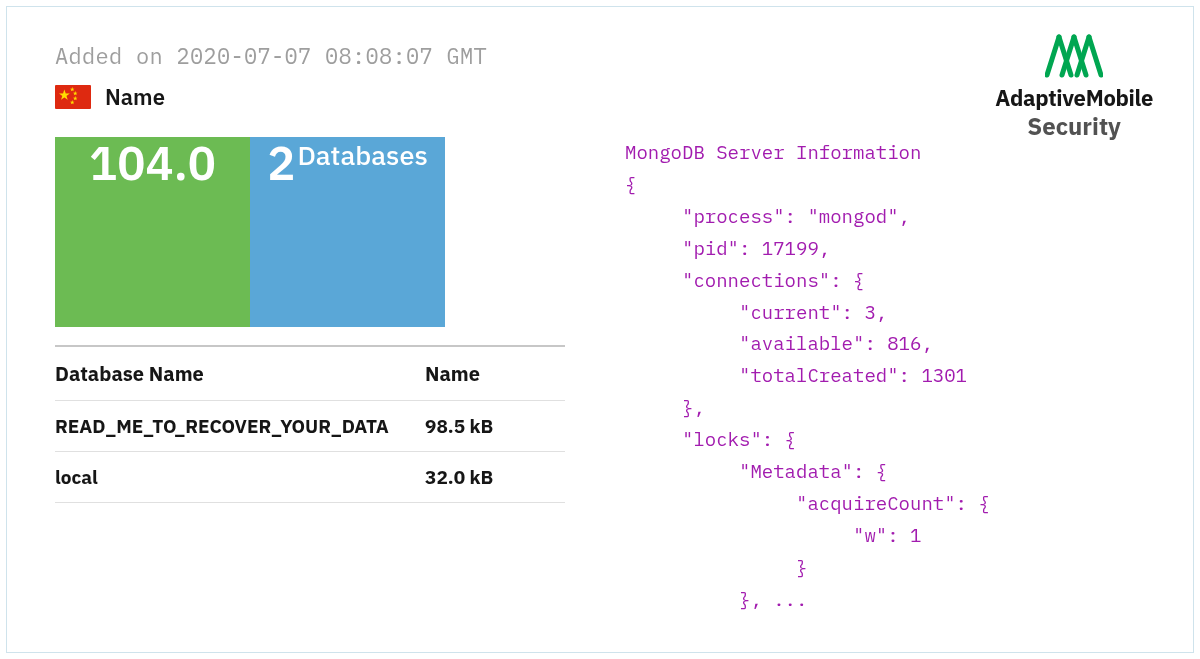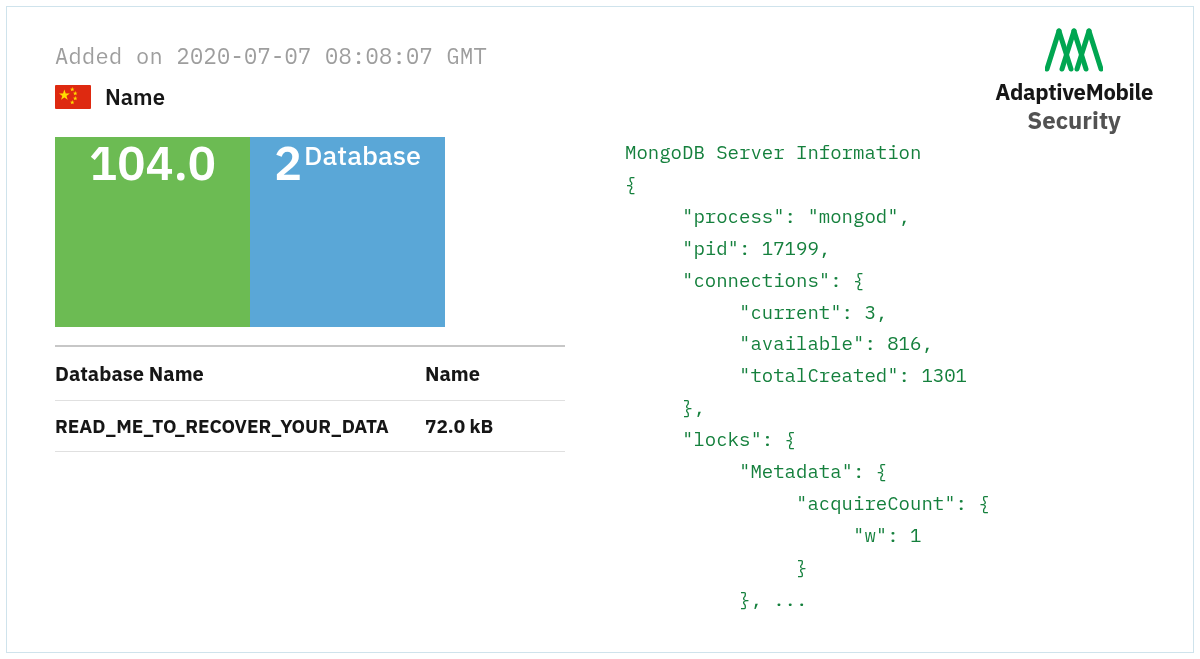--- a/index.html
+++ b/index.html
@@ -89,27 +89,27 @@
   .table .row.header { font-weight: 700; font-size: 20px; justify-content: space-between; }
   .table .row .c1 { width: 370px; font-size: 19px; }
   .table .row .c2 { flex: 1;    font-size: 19px; }
   .table .row.header .c1,
   .table .row.header .c2 { font-size: 20px; }
 
   .code {
     font-family: "IBM Plex Mono", ui-monospace, Menlo, Consolas, monospace;
     font-size: 19px;
     line-height: 1.68;
-    color: #15803d;
+    color: #a21caf;
     white-space: pre;
   }
 
   .brand {
     position: absolute;
-    right: 40px; top: 20px;
+    right: 40px; top: 26px;
     text-align: center;
     color: #161616;
   }
   .brand svg { display: block; margin: 0 auto 4px; }
   .brand .line1 { font-size: 22px; font-weight: 700; letter-spacing: -0.3px; }
   .brand .line2 { font-size: 24px; font-weight: 700; color: #525252; margin-top: -2px; }
 </style>
 </head>
 <body>
 
@@ -130,33 +130,37 @@
 
   <div class="main-row">
     <div class="left-col">
 
       <div class="stat-row">
         <div class="stat-box green">
           <div class="stat-big">104.0</div>
         </div>
         <div class="stat-box blue">
           <div class="stat-big">2</div>
-          <div class="stat-label">Database</div>
+          <div class="stat-label">Databases</div>
         </div>
       </div>
 
       <div class="table">
         <div class="hr top"></div>
         <div class="row header">
           <div class="c1">Database Name</div>
           <div class="c2">Name</div>
         </div>
         <div class="row">
           <div class="c1">READ_ME_TO_RECOVER_YOUR_DATA</div>
-          <div class="c2">72.0 kB</div>
+          <div class="c2">98.5 kB</div>
+        </div>
+        <div class="row">
+          <div class="c1">local</div>
+          <div class="c2">32.0 kB</div>
         </div>
       </div>
 
     </div>
 
     <div class="right-col">
       <div class="code">MongoDB Server Information</div>
       <div class="code">{
      "process": "mongod",
      "pid": 17199,

